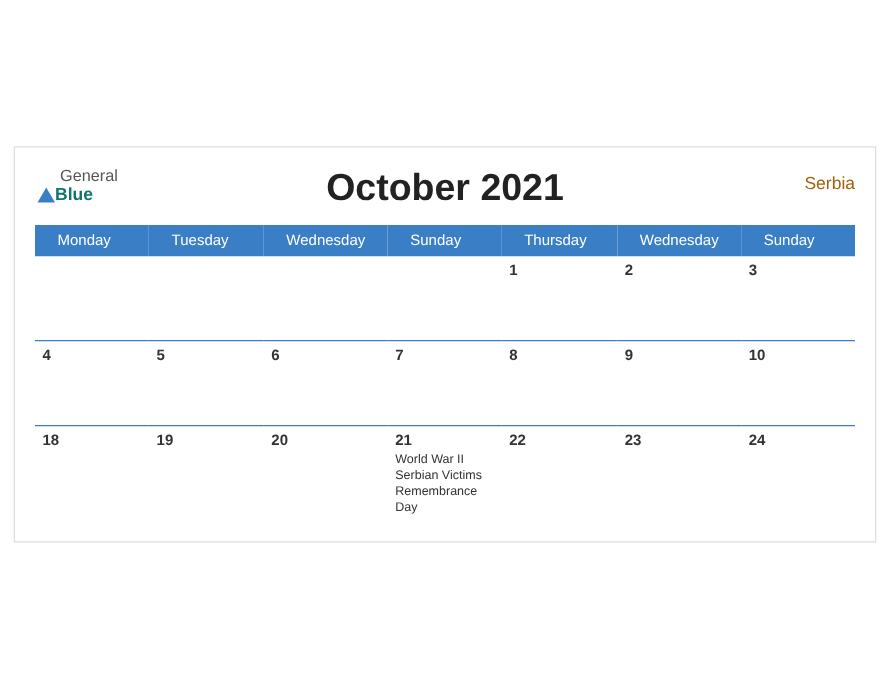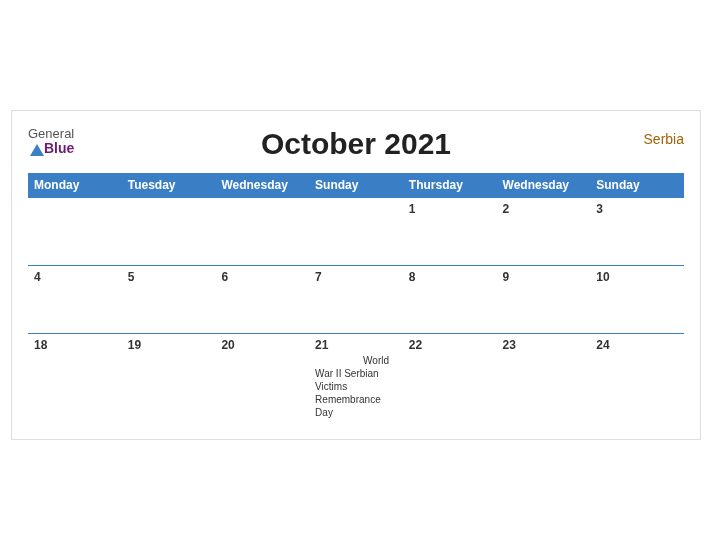--- a/index.html
+++ b/index.html
@@ -30,24 +30,25 @@
       left: 0;
       top: 0;
       display: flex;
       flex-direction: column;
       line-height: 1.1;
     }
     .logo-general {
       font-size: 13px;
       color: #555;
       font-weight: normal;
+      margin-left: 20px;
     }
     .logo-blue {
       font-size: 14px;
-      color: #701a75;
+      color: #0f766e;
       font-weight: bold;
     }
     .logo-triangle {
       display: inline-block;
       width: 0;
       height: 0;
       border-left: 7px solid transparent;
       border-right: 7px solid transparent;
       border-bottom: 12px solid #3a7ec6;
       margin-left: 2px;
@@ -67,22 +68,22 @@
       color: #a16207;
     }
     .grid {
       width: 100%;
       border-collapse: collapse;
     }
     .grid thead tr th {
       background: #3a7ec6;
       color: #fff;
       font-size: 12px;
-      font-weight: bold;
-      padding: 5px 6px;
+      font-weight: normal;
+      padding: 5px 18px;
       text-align: left;
       border: none;
     }
     .grid tbody tr td {
       border-top: 1.5px solid #3a7ec6;
       vertical-align: top;
       padding: 4px 6px 14px 6px;
       width: calc(100% / 7);
       font-size: 11px;
       color: #333;
@@ -91,21 +92,20 @@
     .day-num {
       font-size: 12px;
       font-weight: bold;
       display: block;
       margin-bottom: 2px;
     }
     .event-text {
       font-size: 10px;
       color: #333;
       line-height: 1.3;
-      margin-left: 48px;
     }
     .grid tbody tr:last-child td {
       height: 52px;
       padding-bottom: 8px;
     }
   </style>
 </head>
 <body>
 
 <div class="calendar-wrapper">

